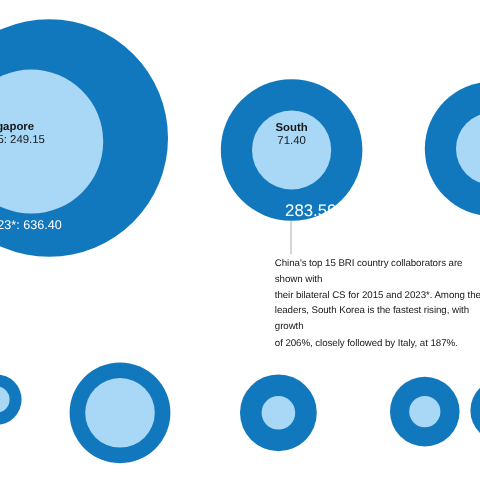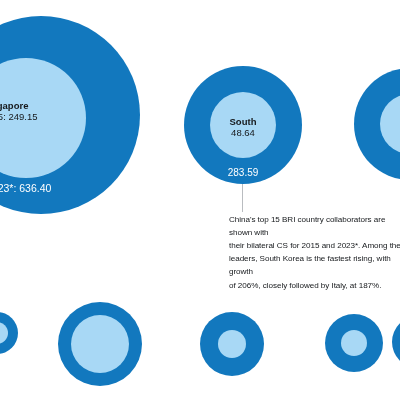--- a/index.html
+++ b/index.html
@@ -70,29 +70,29 @@
     left: -14px;
     top: 182px;
     width: 120px;
     text-align: left;
     font-size: 10.5px;
   }
 
   
   #kr-inner-label {
     left: 205px;
-    top: 116px;
+    top: 101px;
     width: 76px;
     font-size: 9.5px;
   }
   #kr-outer-label {
-    left: 205px;
+    left: 221px;
     top: 167px;
     width: 76px;
-    font-size: 10px;
+    font-size: 14px;
   }
 
   
   .leader-line {
     position: absolute;
     background: #b9bcc0;
     width: 1.4px;
   }
   .caption {
     position: absolute;
@@ -115,21 +115,21 @@
     <span class="val">2015: 249.15</span>
   </div>
 
   <div class="outer-label" id="sg-outer-label">2023*: 636.40</div>
 
   <div class="bubble" style="left:184px; top:66px; width:118px; height:118px;"></div>
   <div class="bubble-inner" style="left:210px; top:92px; width:66px; height:66px;"></div>
 
   <div class="inner-label" id="kr-inner-label">
     <span class="name">South</span>
-    <span class="val">48.64</span>
+    <span class="val">71.40</span>
   </div>
 
   <div class="outer-label" id="kr-outer-label">283.59</div>
 
   <div class="bubble" style="left:354px; top:68px; width:112px; height:112px;"></div>
   <div class="bubble-inner" style="left:380px; top:94px; width:60px; height:60px;"></div>
 
   <div class="bubble" style="left:-24px; top:312px; width:42px; height:42px;"></div>
   <div class="bubble-inner" style="left:-14px; top:322px; width:22px; height:22px;"></div>
 

